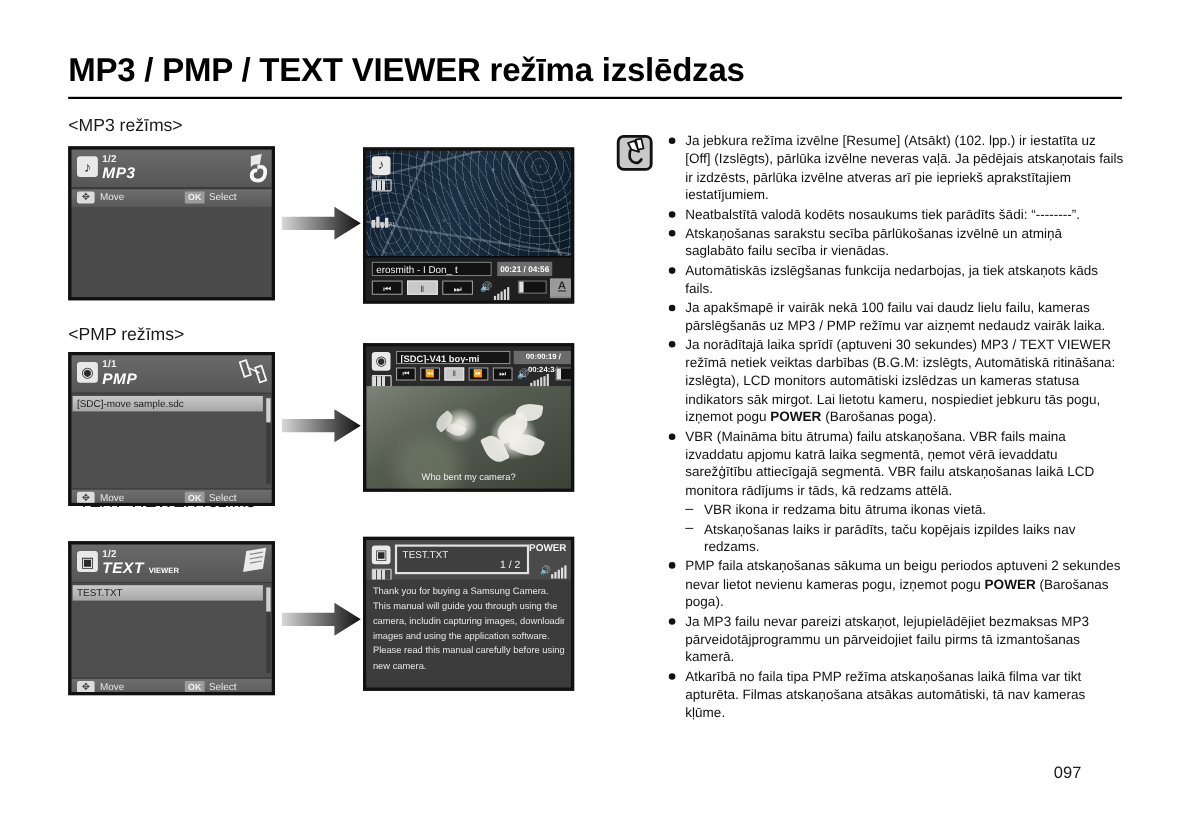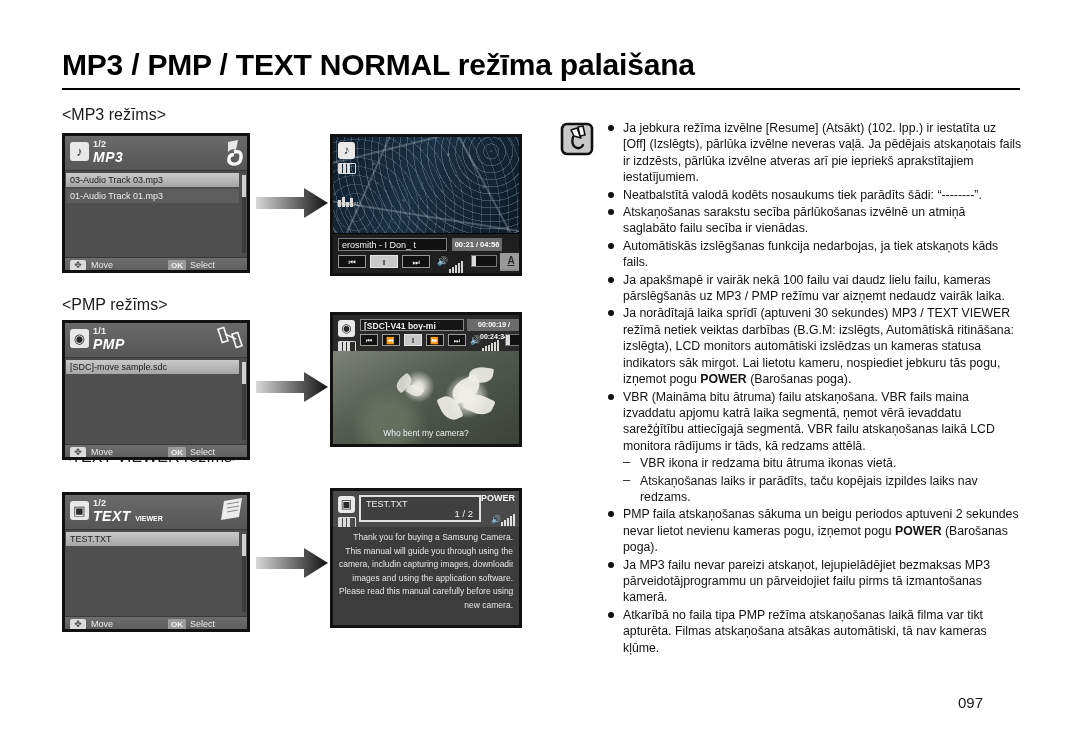--- a/index.html
+++ b/index.html
@@ -456,21 +456,20 @@
     position: relative;
     padding: 4px 6px 0 6px;
     background: #3c3c3c;
   }
   .tv-line {
     font-size: 8.5px;
     line-height: 13.5px;
     color: #e6e6e6;
     white-space: nowrap;
     overflow: hidden;
-    text-align: right;
   }
 
   
   .note-icon {
     position: absolute;
     left: 560px; top: 122px;
     width: 34px; height: 34px;
   }
   .notes {
     position: absolute;
@@ -504,43 +503,36 @@
   .page-no {
     position: absolute;
     left: 958px; top: 694px;
     font-size: 15px;
     color: #1a1a1a;
   }
 </style>
 </head>
 <body>
 
-<div class="page-title">MP3 / PMP / TEXT NORMAL režīma palaišana</div>
+<div class="page-title">MP3 / PMP / TEXT VIEWER režīma izslēdzas</div>
 <div class="title-rule"></div>
 
 <div class="sec-label" id="lbl-mp3">&lt;MP3 režīms&gt;</div>
 <div class="sec-label" id="lbl-pmp">&lt;PMP režīms&gt;</div>
 <div class="sec-label" id="lbl-text">&lt;TEXT VIEWER režīms&gt;</div>
 
 <div class="lcd browser" id="panel-mp3-list">
   <div class="br-head">
     <div class="br-badge">♪</div>
     <div class="br-page">1/2</div>
     <div class="br-mode">MP3</div>
     <svg class="br-deco" viewBox="0 0 46 30">
       <path d="M30 4 L40 2 L38 12 Q33 10 30 14 Z" fill="#fff" opacity=".9"></path>
       <path d="M36 14 q8 -2 7 6 q-1 7 -8 6 q-5 -1 -4 -6 q1 -4 5 -3" fill="none" stroke="#fff" stroke-width="3.4"></path>
     </svg>
-  </div>
-  <div class="br-body">
-    <div class="br-row sel">03-Audio Track 03.mp3</div>
-    <div class="br-row alt">01-Audio Track 01.mp3</div>
-    <div class="br-scroll">
-        <i></i>
-      </div>
   </div>
   <div class="br-foot">
     <div class="pad">✥</div>
     <div class="move">Move</div>
     <div class="ok">OK</div>
     <div class="select">Select</div>
   </div>
 </div>
 
 <div class="lcd browser" id="panel-pmp-list">

